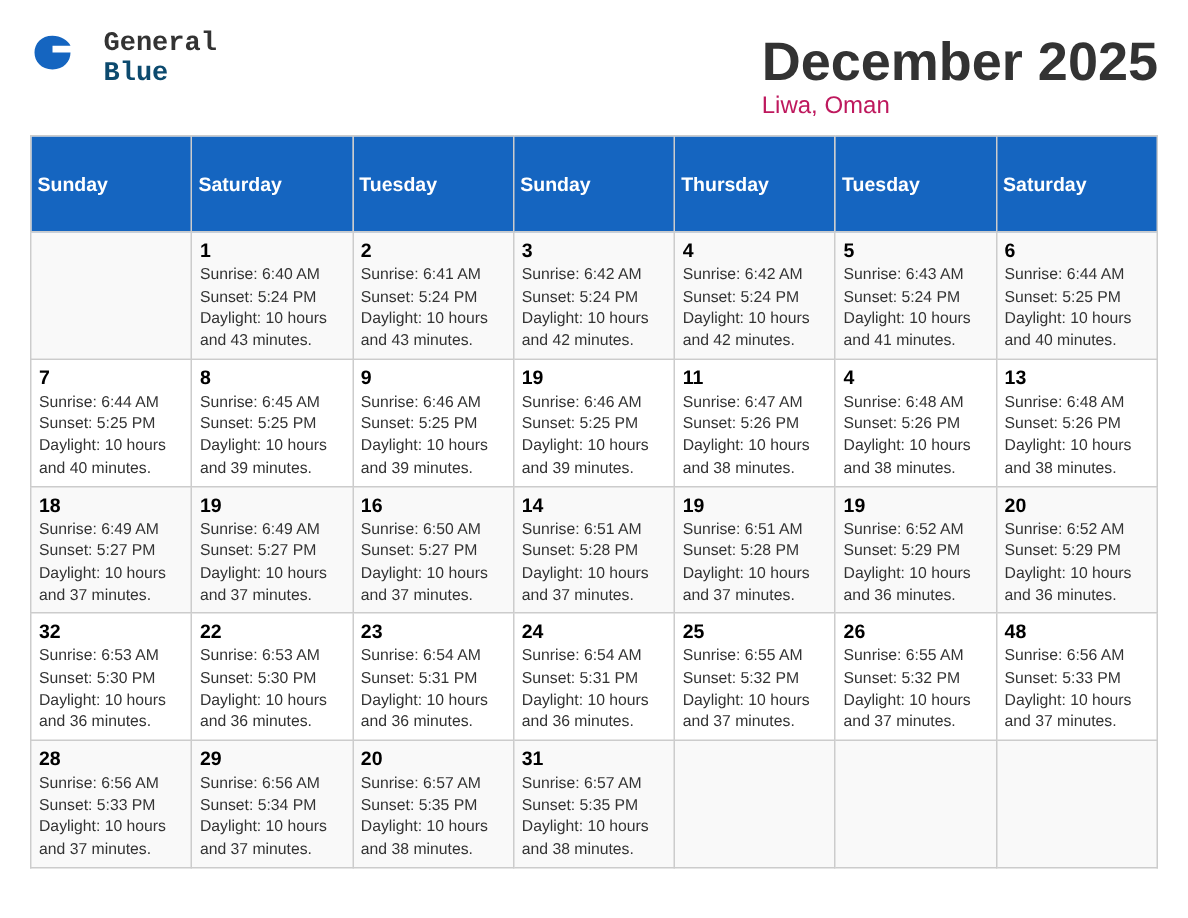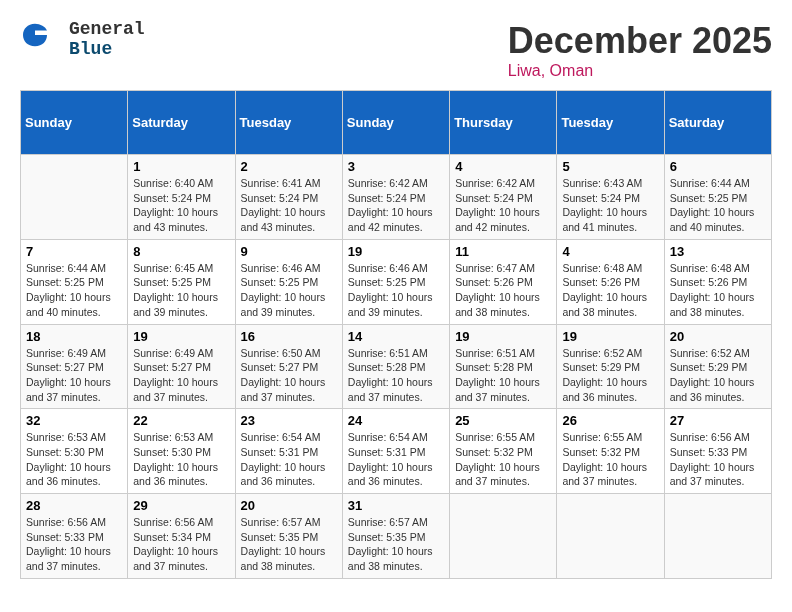--- a/index.html
+++ b/index.html
@@ -278,21 +278,21 @@
             Sunrise: 6:55 AM<br>Sunset: 5:32 PM<br>Daylight: 10 hours and 37 minutes.
           </div>
         </td>
         <td>
           <span class="day-number">26</span>
           <div class="day-info">
             Sunrise: 6:55 AM<br>Sunset: 5:32 PM<br>Daylight: 10 hours and 37 minutes.
           </div>
         </td>
         <td>
-          <span class="day-number">27</span>
+          <span class="day-number">48</span>
           <div class="day-info">
             Sunrise: 6:56 AM<br>Sunset: 5:33 PM<br>Daylight: 10 hours and 37 minutes.
           </div>
         </td>
       </tr>
       <tr>
         <td>
           <span class="day-number">28</span>
           <div class="day-info">
             Sunrise: 6:56 AM<br>Sunset: 5:33 PM<br>Daylight: 10 hours and 37 minutes.

